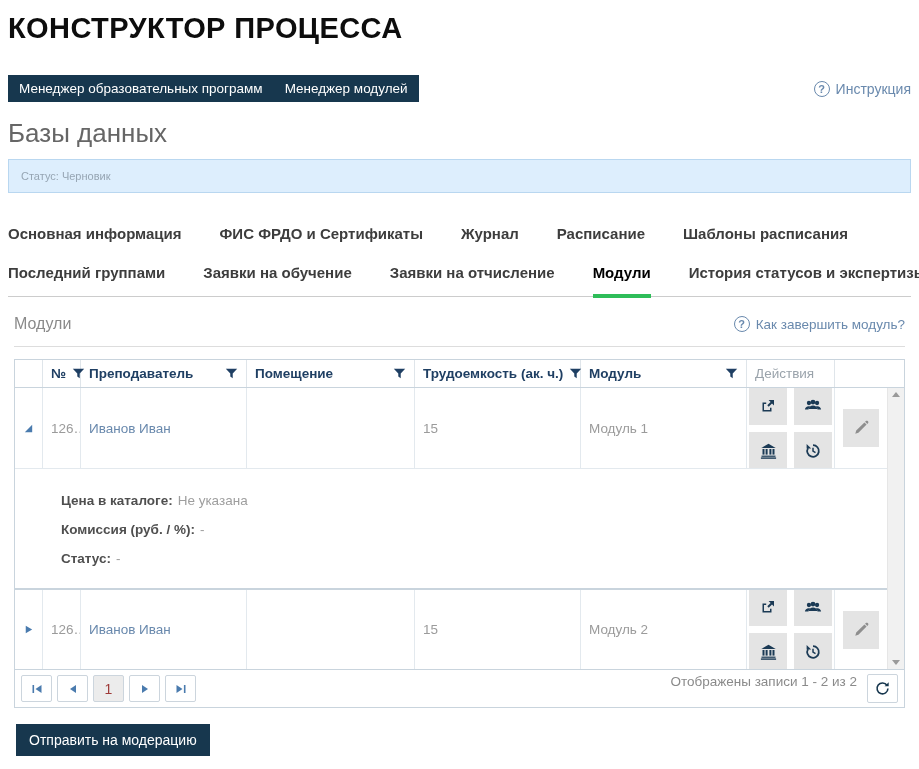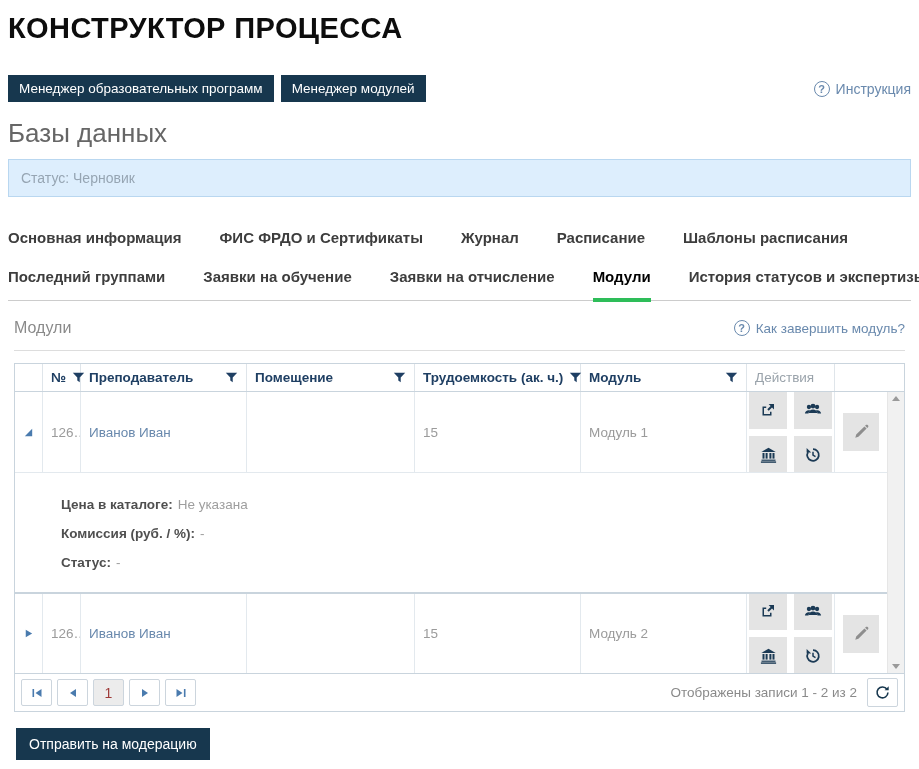--- a/index.html
+++ b/index.html
@@ -14,41 +14,41 @@
 
   
   .page-title {
     font-size: 29px; font-weight: 700; letter-spacing: .4px;
     color: #0d0d0d; margin: 4px 0 0 0;
   }
   .toolbar-row {
     display: flex; align-items: center; justify-content: space-between;
     margin-top: 30px;
   }
-  .toolbar-left { display: flex; gap: 7px; }
+  .toolbar-left { display: flex; }
   .btn-dark {
     background: #17374e; color: #fff; border: none;
     font-family: "Liberation Sans", sans-serif;
     font-size: 13.5px; padding: 6px 11px; cursor: pointer; white-space: nowrap;
   }
   .help-link {
     display: inline-flex; align-items: center; gap: 6px;
     color: #6989ad; font-size: 14px; text-decoration: none; cursor: pointer;
   }
   .help-circle {
     width: 16px; height: 16px; border: 1.4px solid #6989ad; border-radius: 50%;
     display: inline-flex; align-items: center; justify-content: center;
     font-size: 11px; font-weight: 700; color: #6989ad; flex: 0 0 auto;
   }
 
   .subtitle { font-size: 26px; font-weight: 400; color: #666; margin-top: 16px; }
 
   .status-bar {
     margin-top: 10px; background: #ddeefd; border: 1px solid #b9d7f0;
-    color: #96a5b3; font-size: 14px; padding: 10px 12px;
+    color: #96a5b3; font-size: 11px; padding: 10px 12px;
   }
 
   
   .tabs-wrap { margin-top: 32px; }
   .tabs-row { display: flex; gap: 38px; }
   .tab {
     font-size: 15px; font-weight: 700; color: #3d3d3d;
     cursor: pointer; white-space: nowrap;
   }
   .tabs-row2 { margin-top: 22px; border-bottom: 1px solid #ccc; }
@@ -127,21 +127,21 @@
   .pager {
     border-top: 1px solid #c9d4dd; display: flex; align-items: center;
     padding: 4px 6px; gap: 5px; min-height: 36px;
   }
   .page-btn {
     width: 31px; height: 27px; border: 1px solid #ccd5dd; border-radius: 2px;
     background: #fff; display: inline-flex; align-items: center; justify-content: center;
     cursor: pointer;
   }
   .page-btn.current { background: #ececec; color: #9e3a38; font-size: 14px; }
-  .pager-right { margin-left: auto; display: flex; align-items: center; gap: 10px; }
+  .pager-right { margin-left: auto; display: flex; align-items: flex-start; gap: 10px; }
   .pager-info { color: #8a8a8a; font-size: 13.5px; }
   .refresh-btn {
     width: 31px; height: 29px; border: 1px solid #ccd5dd; border-radius: 2px;
     background: #fff; display: inline-flex; align-items: center; justify-content: center; cursor: pointer;
   }
 
   
   .bottom-actions { margin: 16px 0 0 8px; display: flex; flex-direction: column; align-items: flex-start; gap: 9px; }
   .bottom-actions .btn-dark { font-size: 14px; padding: 8px 13px; }
 </style>

